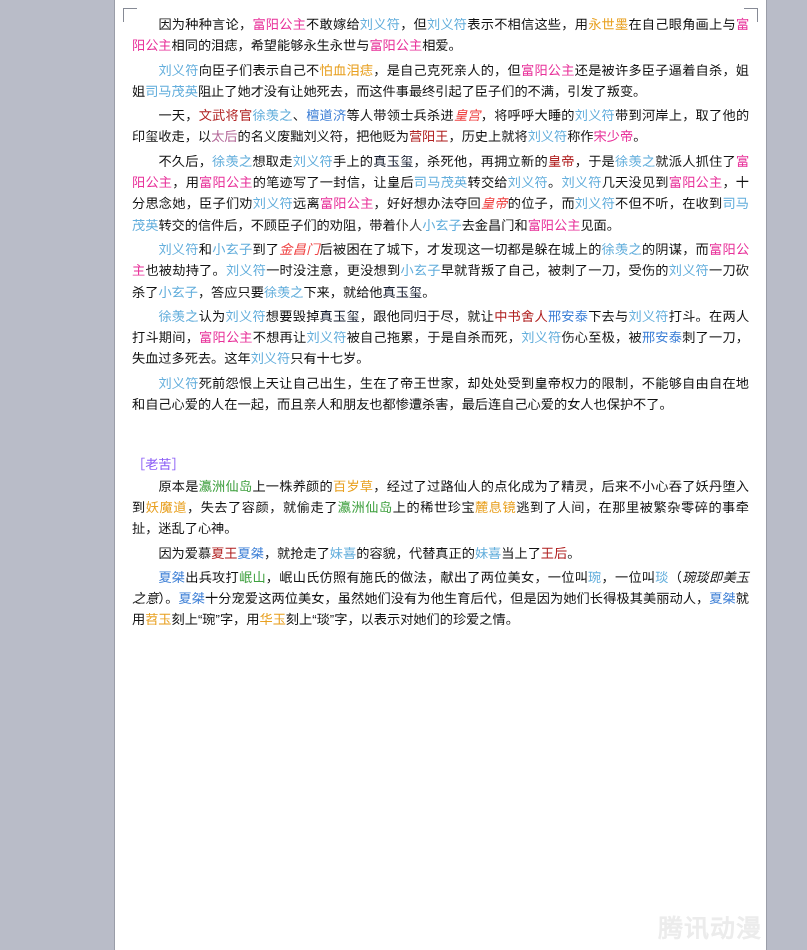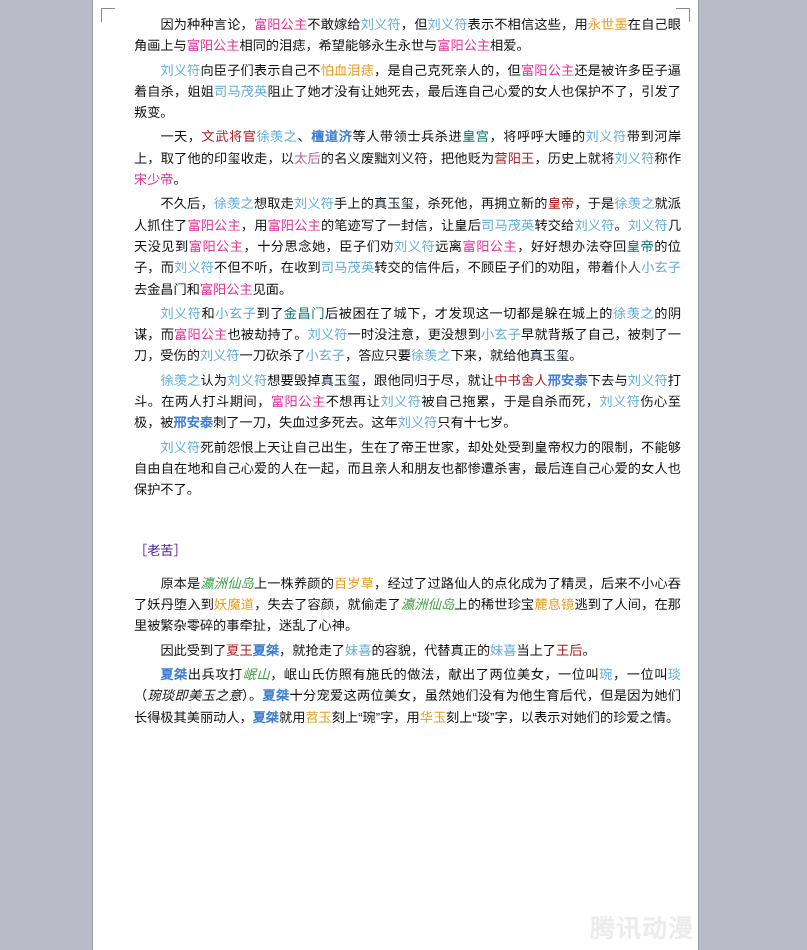--- a/index.html
+++ b/index.html
@@ -9,30 +9,29 @@
     background: #b9bcc8;
   }
   body {
     width: 807px;
     height: 950px;
     overflow: hidden;
     font-family: "Liberation Sans", "DejaVu Sans", sans-serif;
   }
   #page {
     position: absolute;
-    left: 92px;
+    left: 114px;
     top: 0;
-    width: 607px;
+    width: 653px;
     height: 950px;
     background: #ffffff;
     border-left: 1px solid #9a9da8;
     border-right: 1px solid #9a9da8;
     box-sizing: border-box;
     overflow: hidden;
-    padding-left: 24px;
   }
   #content {
     position: relative;
     padding: 14px 17px 0 17px;
     box-sizing: border-box;
     height: 100%;
   }
   
   .corner {
     position: absolute;
@@ -48,40 +47,40 @@
     text-indent: 2em;
     font-size: 13.2px;
     line-height: 21.3px;
     color: #111111;
     text-align: justify;
     text-justify: inter-ideograph;
     letter-spacing: 0px;
     font-family: "Liberation Sans", "DejaVu Sans", sans-serif;
   }
   p.heading {
-    margin: 0 0 12px 0;
+    margin: 0 0 0 0;
     text-indent: 0;
     font-size: 13.2px;
     line-height: 21.3px;
-    color: #4c1d95;
+    color: #8b5cf6;
     font-family: "Liberation Sans", "DejaVu Sans", sans-serif;
   }
   .gap-block { height: 36px; }
 
   
   .c-pink     { color: #E8319A; }
   .c-lightblue{ color: #63AEDC; }
-  .c-blue     { color: #3D7FD6; font-weight: bold; }
-  .c-darkblue { color: #0f766e; }
+  .c-blue     { color: #3D7FD6; }
+  .c-darkblue { color: #ef4444; font-style: italic; }
   .c-orange   { color: #E8A020; }
   .c-gold     { color: #0f172a; }
   .c-darkred  { color: #B02020; }
   .c-crimson  { color: #404040; }
   .c-mauve    { color: #B46A9A; }
-  .c-green    { color: #3FA03F; font-style: italic; }
+  .c-green    { color: #3FA03F; }
   .c-italic   { font-style: italic; }
 
   
   #watermark {
     position: absolute;
     right: 4px;
     bottom: 6px;
     font-size: 25px;
     font-weight: bold;
     color: #ececec;
@@ -95,30 +94,30 @@
 </head>
 <body>
 
 <div id="page">
   <div class="corner tl"></div>
   <div class="corner tr"></div>
 
   <div id="content">
     <div id="section-1">
         <p class="para"><span>因为种种言论，</span><span class="c-pink">富阳公主</span><span>不敢嫁给</span><span class="c-lightblue">刘义符</span><span>，但</span><span class="c-lightblue">刘义符</span><span>表示不相信这些，用</span><span class="c-orange">永世墨</span><span>在自己眼角画上与</span><span class="c-pink">富阳公主</span><span>相同的泪痣，希望能够永生永世与</span><span class="c-pink">富阳公主</span><span>相爱。</span></p>
-        <p class="para"><span class="c-lightblue">刘义符</span><span>向臣子们表示自己不</span><span class="c-orange">怕血泪痣</span><span>，是自己克死亲人的，但</span><span class="c-pink">富阳公主</span><span>还是被许多臣子逼着自杀，姐姐</span><span class="c-lightblue">司马茂英</span><span>阻止了她才没有让她死去，最后连自己心爱的女人也保护不了，引发了叛变。</span></p>
+        <p class="para"><span class="c-lightblue">刘义符</span><span>向臣子们表示自己不</span><span class="c-orange">怕血泪痣</span><span>，是自己克死亲人的，但</span><span class="c-pink">富阳公主</span><span>还是被许多臣子逼着自杀，姐姐</span><span class="c-lightblue">司马茂英</span><span>阻止了她才没有让她死去，而这件事最终引起了臣子们的不满，引发了叛变。</span></p>
         <p class="para"><span>一天，</span><span class="c-darkred">文武将官</span><span class="c-lightblue">徐羡之</span><span>、</span><span class="c-blue">檀道济</span><span>等人带领士兵杀进</span><span class="c-darkblue">皇宫</span><span>，将呼呼大睡的</span><span class="c-lightblue">刘义符</span><span>带到河岸上，取了他的印玺收走，以</span><span class="c-mauve">太后</span><span>的名义废黜刘义符，把他贬为</span><span class="c-darkred">营阳王</span><span>，历史上就将</span><span class="c-lightblue">刘义符</span><span>称作</span><span class="c-pink">宋少帝</span><span>。</span></p>
         <p class="para"><span>不久后，</span><span class="c-lightblue">徐羡之</span><span>想取走</span><span class="c-lightblue">刘义符</span><span>手上的</span><span class="c-gold">真玉玺</span><span>，杀死他，再拥立新的</span><span class="c-darkred">皇帝</span><span>，于是</span><span class="c-lightblue">徐羡之</span><span>就派人抓住了</span><span class="c-pink">富阳公主</span><span>，用</span><span class="c-pink">富阳公主</span><span>的笔迹写了一封信，让皇后</span><span class="c-lightblue">司马茂英</span><span>转交给</span><span class="c-lightblue">刘义符</span><span>。</span><span class="c-lightblue">刘义符</span><span>几天没见到</span><span class="c-pink">富阳公主</span><span>，十分思念她，臣子们劝</span><span class="c-lightblue">刘义符</span><span>远离</span><span class="c-pink">富阳公主</span><span>，好好想办法夺回</span><span class="c-darkblue">皇帝</span><span>的位子，而</span><span class="c-lightblue">刘义符</span><span>不但不听，在收到</span><span class="c-lightblue">司马茂英</span><span>转交的信件后，不顾臣子们的劝阻，带着</span><span class="c-crimson">仆人</span><span class="c-lightblue">小玄子</span><span>去金昌门和</span><span class="c-pink">富阳公主</span><span>见面。</span></p>
         <p class="para"><span class="c-lightblue">刘义符</span><span>和</span><span class="c-lightblue">小玄子</span><span>到了</span><span class="c-darkblue">金昌门</span><span>后被困在了城下，才发现这一切都是躲在城上的</span><span class="c-lightblue">徐羡之</span><span>的阴谋，而</span><span class="c-pink">富阳公主</span><span>也被劫持了。</span><span class="c-lightblue">刘义符</span><span>一时没注意，更没想到</span><span class="c-lightblue">小玄子</span><span>早就背叛了自己，被刺了一刀，受伤的</span><span class="c-lightblue">刘义符</span><span>一刀砍杀了</span><span class="c-lightblue">小玄子</span><span>，答应只要</span><span class="c-lightblue">徐羡之</span><span>下来，就给他</span><span class="c-gold">真玉玺</span><span>。</span></p>
         <p class="para"><span class="c-lightblue">徐羡之</span><span>认为</span><span class="c-lightblue">刘义符</span><span>想要毁掉</span><span class="c-gold">真玉玺</span><span>，跟他同归于尽，就让</span><span class="c-darkred">中书舍人</span><span class="c-blue">邢安泰</span><span>下去与</span><span class="c-lightblue">刘义符</span><span>打斗。在两人打斗期间，</span><span class="c-pink">富阳公主</span><span>不想再让</span><span class="c-lightblue">刘义符</span><span>被自己拖累，于是自杀而死，</span><span class="c-lightblue">刘义符</span><span>伤心至极，被</span><span class="c-blue">邢安泰</span><span>刺了一刀，失血过多死去。这年</span><span class="c-lightblue">刘义符</span><span>只有十七岁。</span></p>
         <p class="para"><span class="c-lightblue">刘义符</span><span>死前怨恨上天让自己出生，生在了帝王世家，却处处受到皇帝权力的限制，不能够自由自在地和自己心爱的人在一起，而且亲人和朋友也都惨遭杀害，最后连自己心爱的女人也保护不了。</span></p>
       </div>
     <div class="gap-block"></div>
     <div id="section-2">
         <p class="heading">［老苦］</p>
         <p class="para"><span>原本是</span><span class="c-green">瀛洲仙岛</span><span>上一株养颜的</span><span class="c-orange">百岁草</span><span>，经过了过路仙人的点化成为了精灵，后来不小心吞了妖丹堕入到</span><span class="c-orange">妖魔道</span><span>，失去了容颜，就偷走了</span><span class="c-green">瀛洲仙岛</span><span>上的稀世珍宝</span><span class="c-orange">麓息镜</span><span>逃到了人间，在那里被繁杂零碎的事牵扯，迷乱了心神。</span></p>
-        <p class="para"><span>因此受到了</span><span class="c-darkred">夏王</span><span class="c-blue">夏桀</span><span>，就抢走了</span><span class="c-lightblue">妹喜</span><span>的容貌，代替真正的</span><span class="c-lightblue">妹喜</span><span>当上了</span><span class="c-darkred">王后</span><span>。</span></p>
+        <p class="para"><span>因为爱慕</span><span class="c-darkred">夏王</span><span class="c-blue">夏桀</span><span>，就抢走了</span><span class="c-lightblue">妹喜</span><span>的容貌，代替真正的</span><span class="c-lightblue">妹喜</span><span>当上了</span><span class="c-darkred">王后</span><span>。</span></p>
         <p class="para"><span class="c-blue">夏桀</span><span>出兵攻打</span><span class="c-green">岷山</span><span>，岷山氏仿照有施氏的做法，献出了两位美女，一位叫</span><span class="c-lightblue">琬</span><span>，一位叫</span><span class="c-lightblue">琰</span><span>（</span><span class="c-italic">琬琰即美玉之意</span><span>）。</span><span class="c-blue">夏桀</span><span>十分宠爱这两位美女，虽然她们没有为他生育后代，但是因为她们长得极其美丽动人，</span><span class="c-blue">夏桀</span><span>就用</span><span class="c-orange">苕玉</span><span>刻上“琬”字，用</span><span class="c-orange">华玉</span><span>刻上“琰”字，以表示对她们的珍爱之情。</span></p>
       </div>
   </div>
 
   <div id="watermark">腾讯动漫</div>
 </div>
 
 </body></html>

